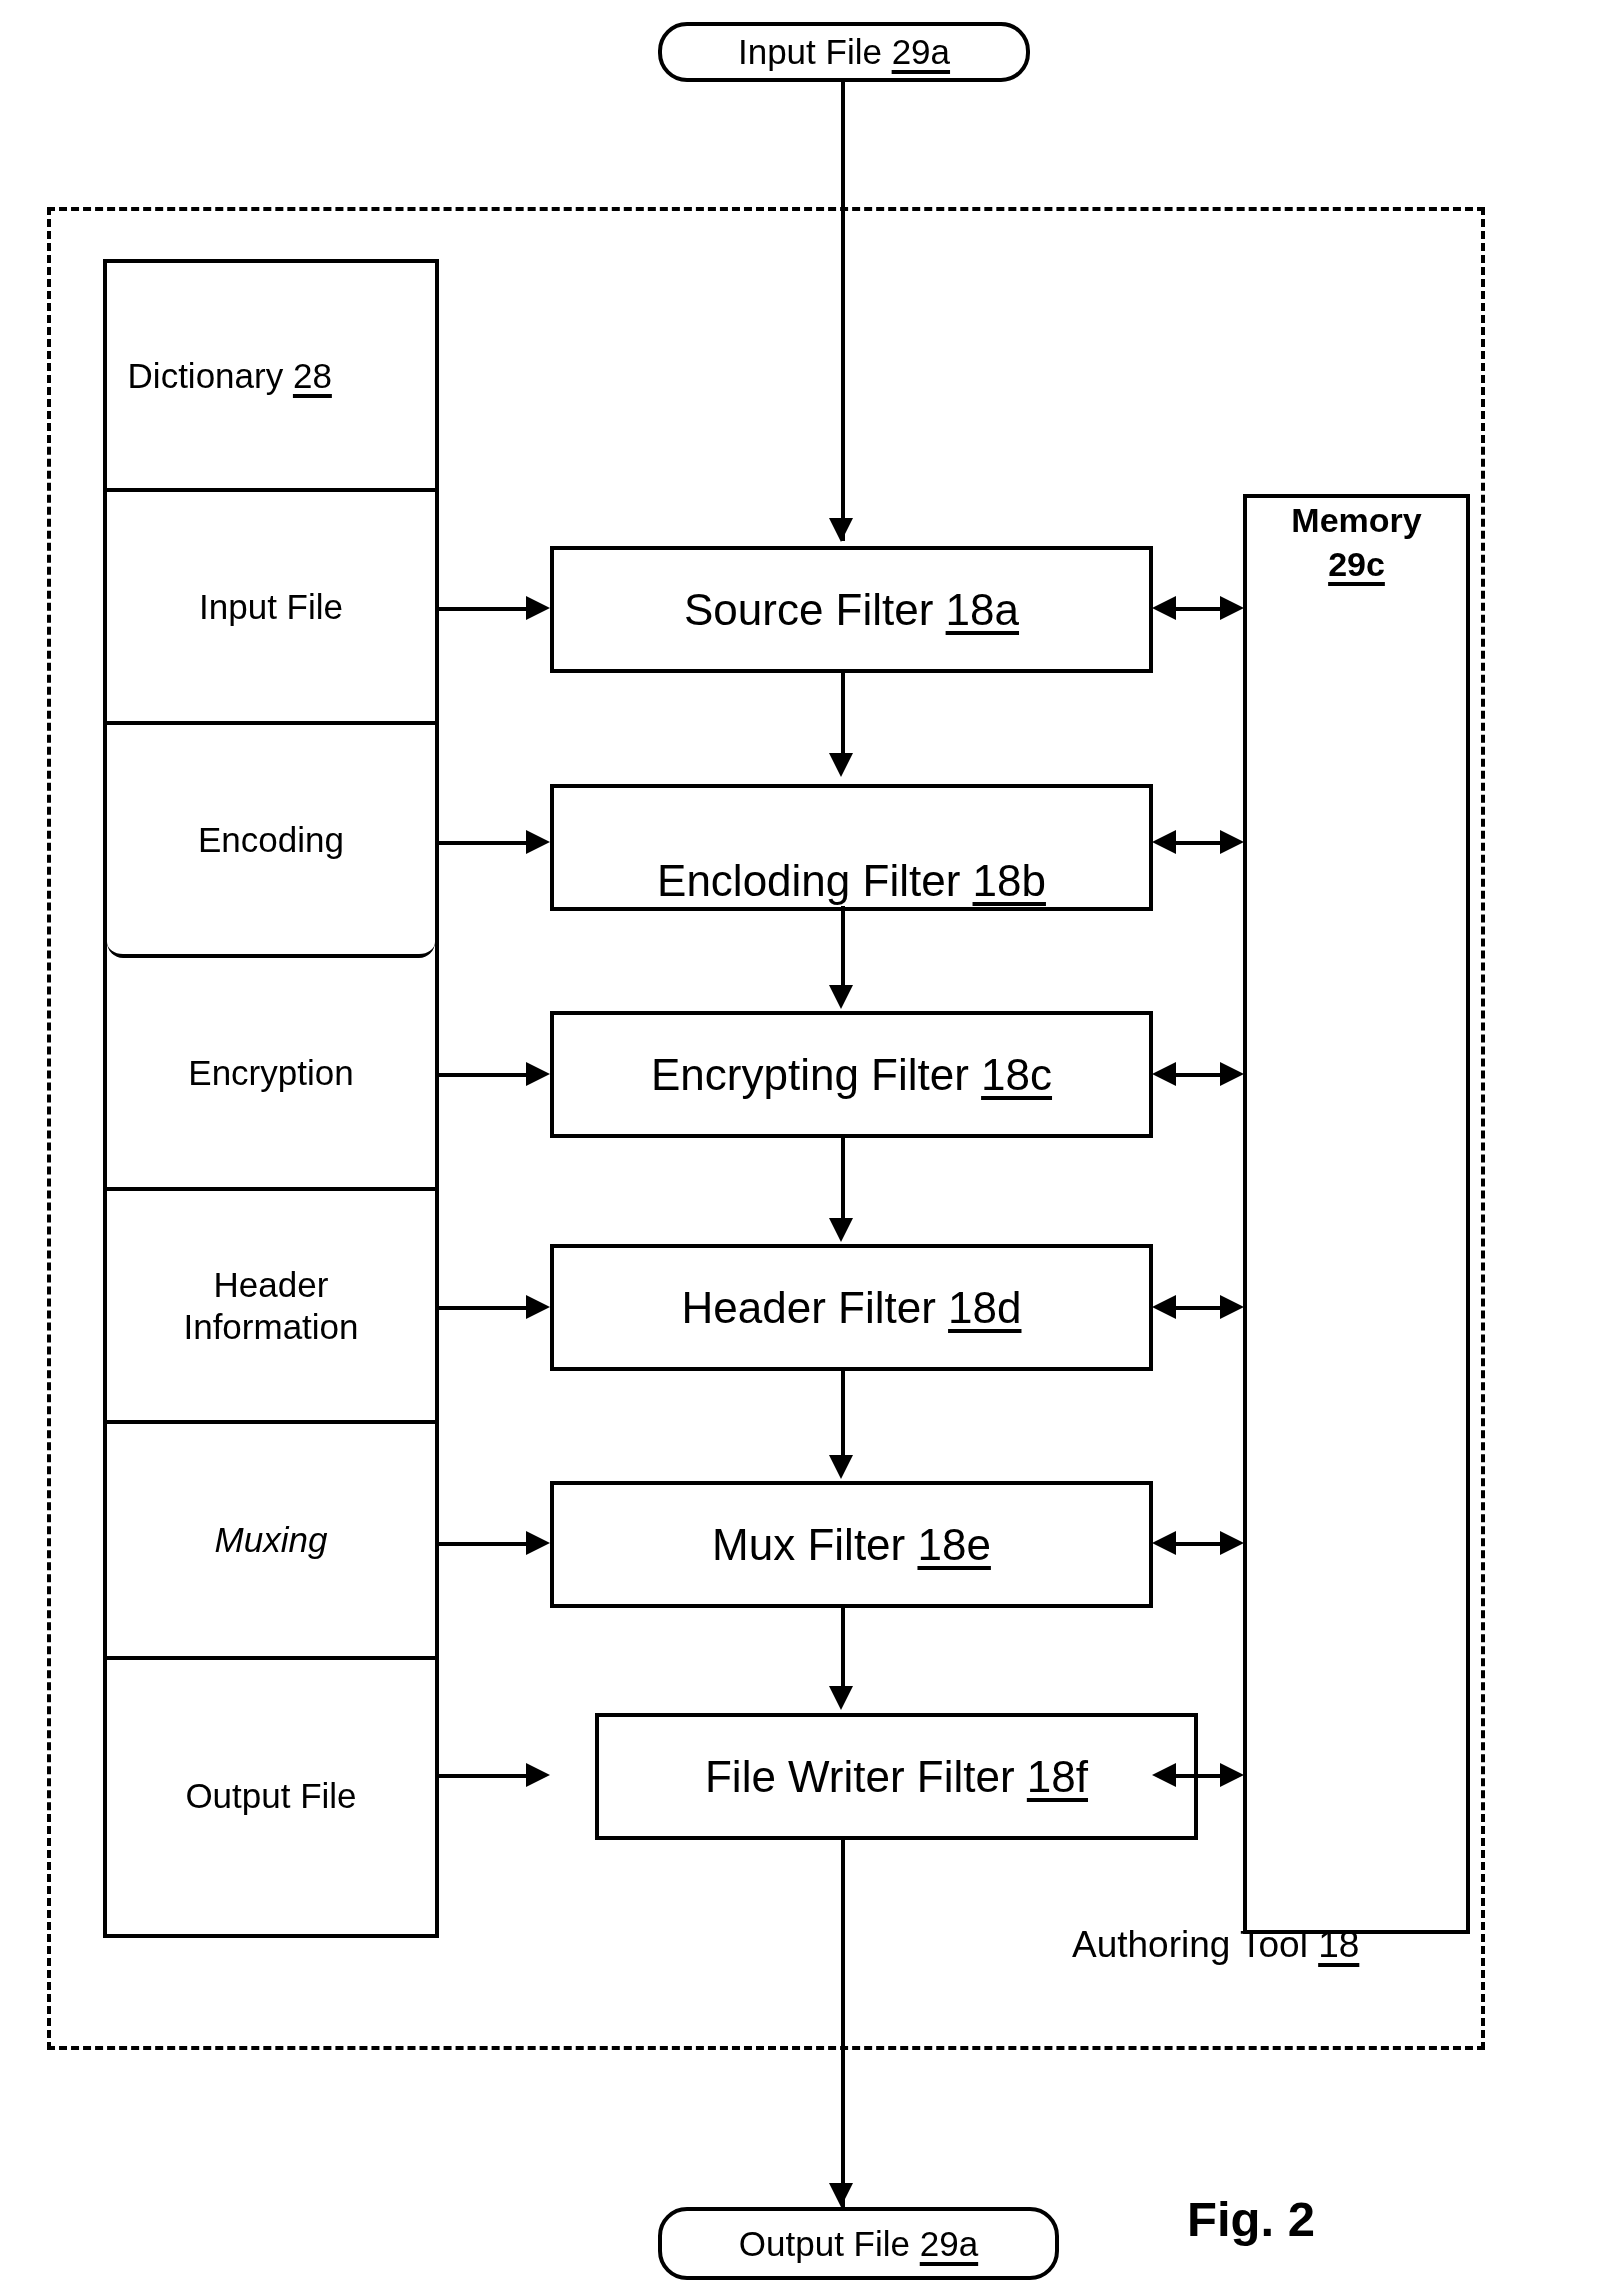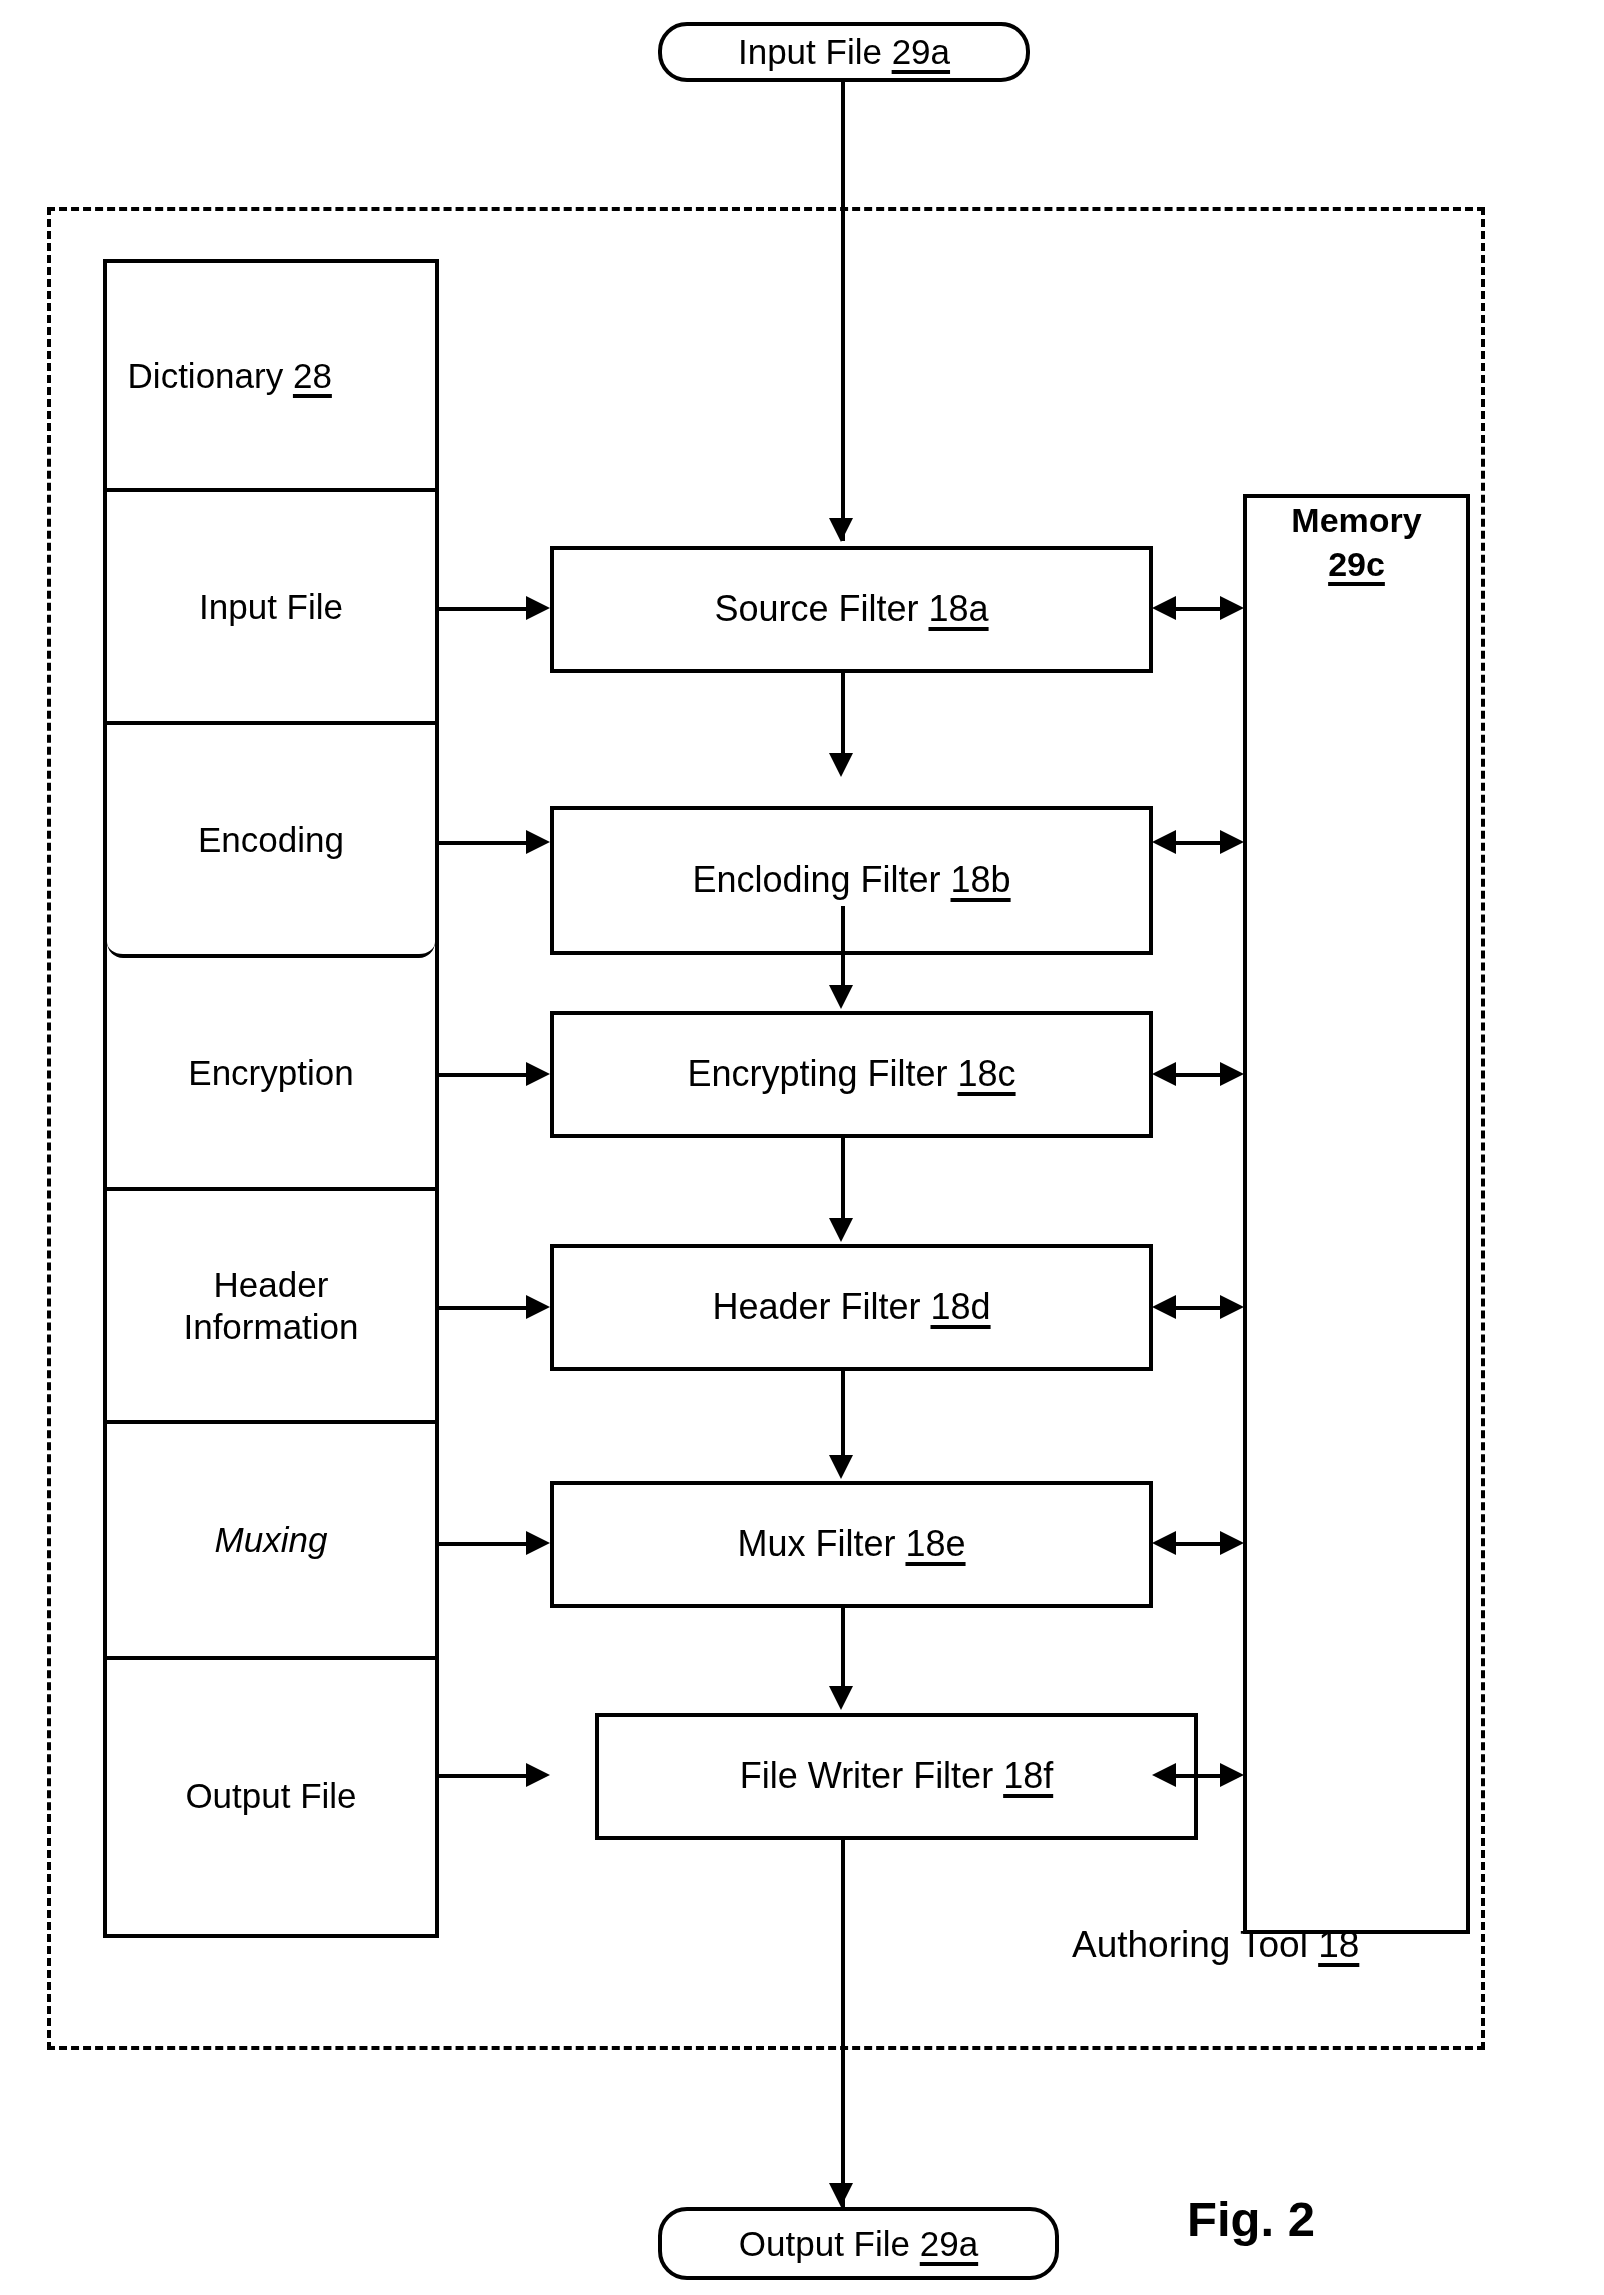--- a/index.html
+++ b/index.html
@@ -76,21 +76,21 @@
     white-space: pre-line;
   }
   .dict-cell:last-child { border-bottom: none; }
   #dict-header {
     justify-content: flex-start;
     padding-left: 20.6px;
     align-items: center;
   }
 
   
-  .filter-box { font-size: 36px; }
+  .filter-box { font-size: 44px; }
 
   
   #memory-box {
     position: absolute;
     box-sizing: border-box;
     border: 4px solid #000;
     background: #fff;
     display: flex;
     align-items: flex-start;
     justify-content: center;
@@ -186,21 +186,21 @@
 
     <div class="dict-cell" style="height:272px;">
       <span>Output File</span>
     </div>
   </div>
 
   <div class="box filter-box" style="left:550px; top:546px; width:603px; height:127px;">
     <span class="label"><span>Source Filter </span><span class="u">18a</span></span>
   </div>
 
-  <div class="box filter-box" style="left:550px; top:806px; width:603px; height:149px;">
+  <div class="box filter-box" style="left:550px; top:784px; width:603px; height:127px;align-items:flex-end;">
     <span class="label"><span>Encloding Filter </span><span class="u">18b</span></span>
   </div>
 
   <div class="box filter-box" style="left:550px; top:1011px; width:603px; height:127px;">
     <span class="label"><span>Encrypting Filter </span><span class="u">18c</span></span>
   </div>
 
   <div class="box filter-box" style="left:550px; top:1244px; width:603px; height:127px;">
     <span class="label"><span>Header Filter </span><span class="u">18d</span></span>
   </div>

